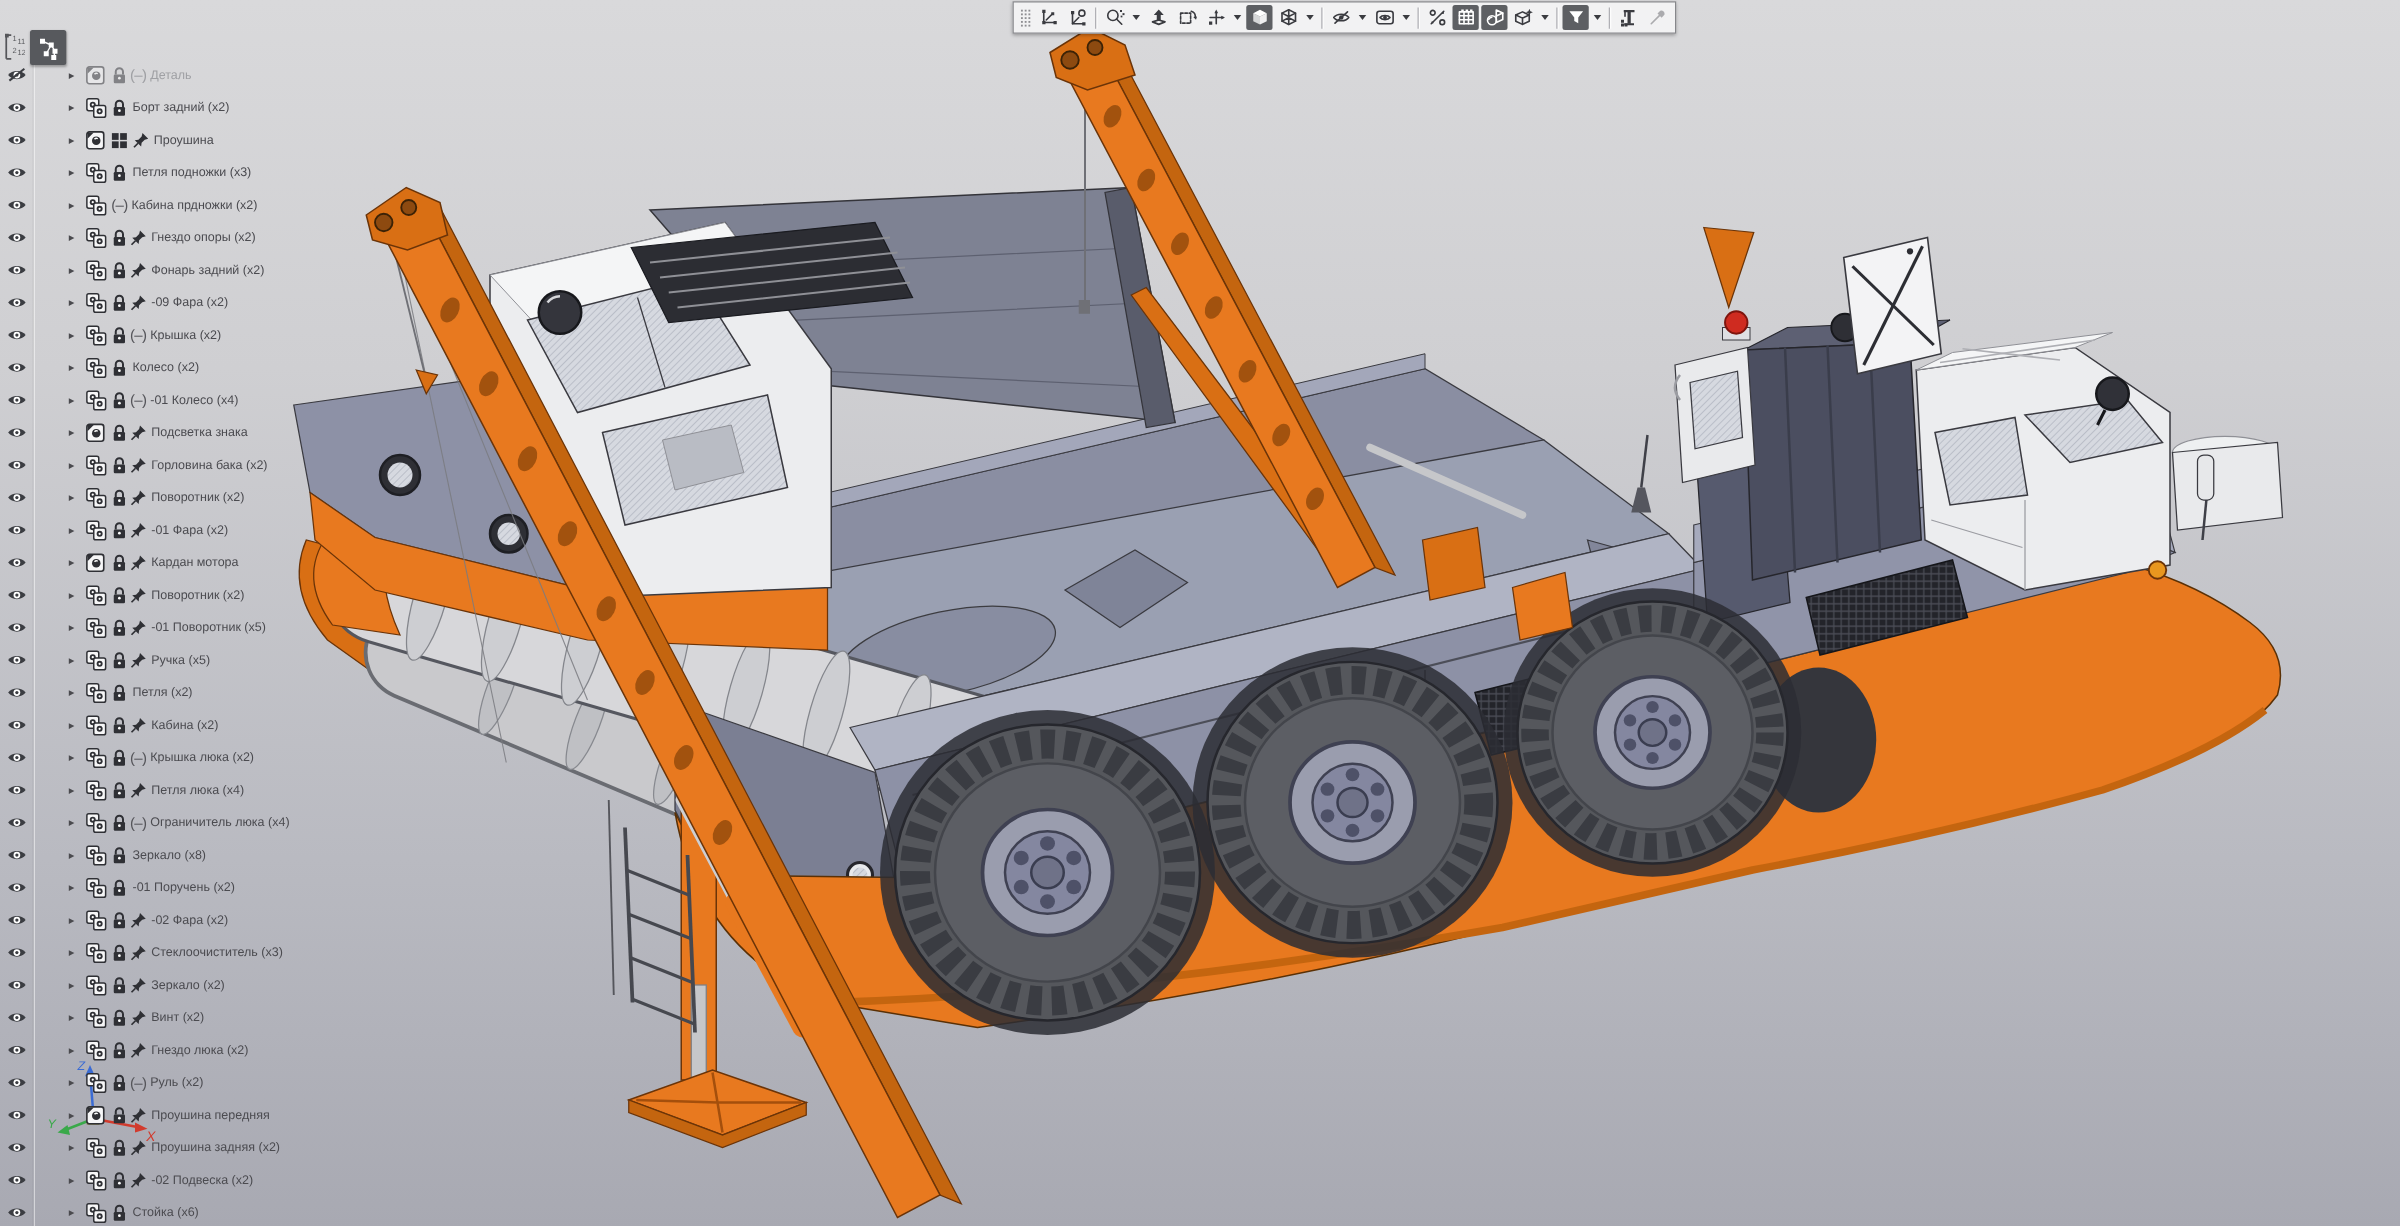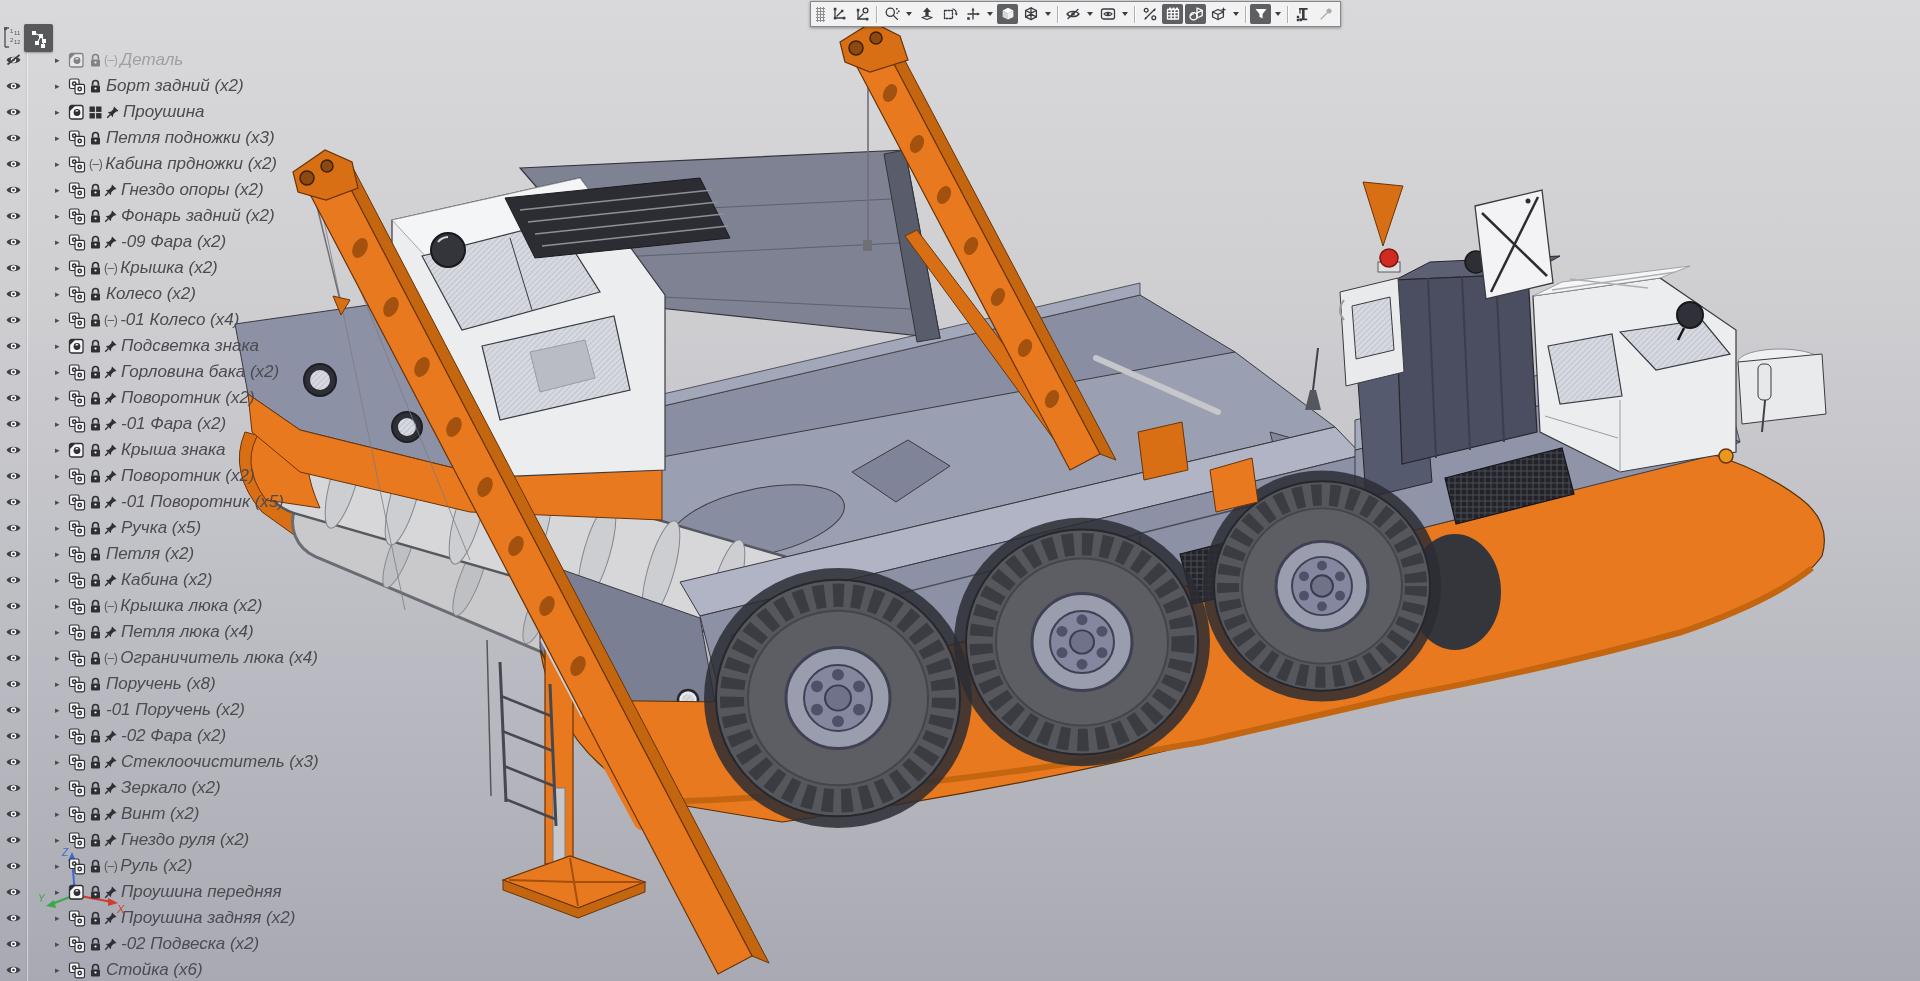--- a/index.html
+++ b/index.html
@@ -41,21 +41,21 @@
   .row-main{display:flex;align-items:center;margin-left:28px;}
   .expand{width:13px;font-size:9px;color:#4a4a4e;flex:none;line-height:1;}
   .ic{display:flex;align-items:center;flex:none;}
   .ic svg{display:block;}
   .ic-comp{width:20px;}
   .ic-part{width:20px;}
   .ic-lock{width:14px;margin-left:1px;}
   .ic-grid{width:16px;margin-left:1px;}
   .ic-pin{width:14px;margin-left:1px;}
   .prefix{font-size:12px;color:#55555a;margin-left:1px;letter-spacing:-0.5px;}
-  .label{font-size:17px;color:#4b4b50;margin-left:3px;white-space:nowrap;font-style:italic;}
+  .label{font-size:10px;color:#4b4b50;margin-left:3px;white-space:nowrap;}
   .eye-slash{display:none;}
   .eye-off .eye-slash{display:block;}
   .grayed .label{color:#9fa0a4;}
   .grayed .ic{opacity:.5;}
   .grayed .prefix{color:#9fa0a4;}
 </style>
 </head>
 <body>
 
 <div id="stage">
@@ -1087,21 +1087,21 @@
         </svg>
       </span>
 
       <span class="ic ic-pin">
         <svg width="14" height="14" viewBox="0 0 14 14">
           <path d="M8,1.4 L12.6,6 L9.8,6.7 L7.3,9.2 L6.9,12.2 L1.8,7.1 L4.8,6.7 L7.3,4.2 Z" fill="#2f3035"></path>
           <path d="M1.2,12.8 L4.4,9.6" stroke="#2f3035" stroke-width="1.4"></path>
         </svg>
       </span>
 
-      <span class="label">Крыша знака</span>
+      <span class="label">Кардан мотора</span>
     </span>
   </div>
       <div class="tree-row">
     <span class="cell-eye">
       <svg width="17" height="12" viewBox="0 0 17 12">
         <path d="M1.5,6 C4.5,1.6 12.5,1.6 15.5,6 C12.5,10.4 4.5,10.4 1.5,6 Z" fill="#3b3d42"></path>
         <circle cx="8.5" cy="6" r="2.7" fill="#fff"></circle>
         <circle cx="8.5" cy="6" r="1.3" fill="#3b3d42"></circle>
         <line class="eye-slash" x1="2.5" y1="10.5" x2="14.5" y2="1" stroke="#3b3d42" stroke-width="1.6"></line>
       </svg>
@@ -1421,21 +1421,21 @@
       </span>
 
       <span class="ic ic-lock">
         <svg width="13" height="15" viewBox="0 0 13 15">
           <path d="M3.6,6.5 V4.4 a2.9,2.9 0 0 1 5.8,0 V6.5" fill="none" stroke="#2f3035" stroke-width="1.6"></path>
           <rect x="2" y="6.5" width="9" height="7" rx="1" fill="#2f3035"></rect>
           <circle cx="6.5" cy="9.5" r="1.1" fill="#fff"></circle>
         </svg>
       </span>
 
-      <span class="label">Поручень (x8)</span>
+      <span class="label">Зеркало (x8)</span>
     </span>
   </div>
       <div class="tree-row">
     <span class="cell-eye">
       <svg width="17" height="12" viewBox="0 0 17 12">
         <path d="M1.5,6 C4.5,1.6 12.5,1.6 15.5,6 C12.5,10.4 4.5,10.4 1.5,6 Z" fill="#3b3d42"></path>
         <circle cx="8.5" cy="6" r="2.7" fill="#fff"></circle>
         <circle cx="8.5" cy="6" r="1.3" fill="#3b3d42"></circle>
         <line class="eye-slash" x1="2.5" y1="10.5" x2="14.5" y2="1" stroke="#3b3d42" stroke-width="1.6"></line>
       </svg>
@@ -1654,21 +1654,21 @@
         </svg>
       </span>
 
       <span class="ic ic-pin">
         <svg width="14" height="14" viewBox="0 0 14 14">
           <path d="M8,1.4 L12.6,6 L9.8,6.7 L7.3,9.2 L6.9,12.2 L1.8,7.1 L4.8,6.7 L7.3,4.2 Z" fill="#2f3035"></path>
           <path d="M1.2,12.8 L4.4,9.6" stroke="#2f3035" stroke-width="1.4"></path>
         </svg>
       </span>
 
-      <span class="label">Гнездо руля (x2)</span>
+      <span class="label">Гнездо люка (x2)</span>
     </span>
   </div>
       <div class="tree-row">
     <span class="cell-eye">
       <svg width="17" height="12" viewBox="0 0 17 12">
         <path d="M1.5,6 C4.5,1.6 12.5,1.6 15.5,6 C12.5,10.4 4.5,10.4 1.5,6 Z" fill="#3b3d42"></path>
         <circle cx="8.5" cy="6" r="2.7" fill="#fff"></circle>
         <circle cx="8.5" cy="6" r="1.3" fill="#3b3d42"></circle>
         <line class="eye-slash" x1="2.5" y1="10.5" x2="14.5" y2="1" stroke="#3b3d42" stroke-width="1.6"></line>
       </svg>

